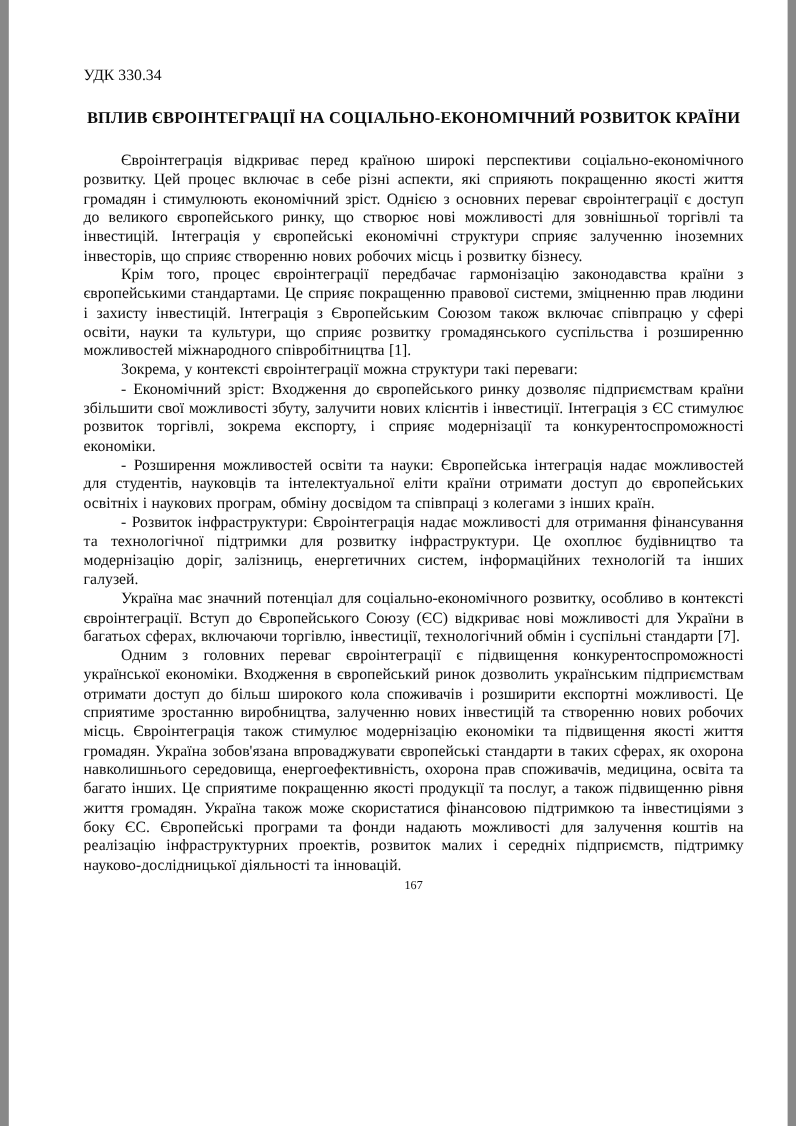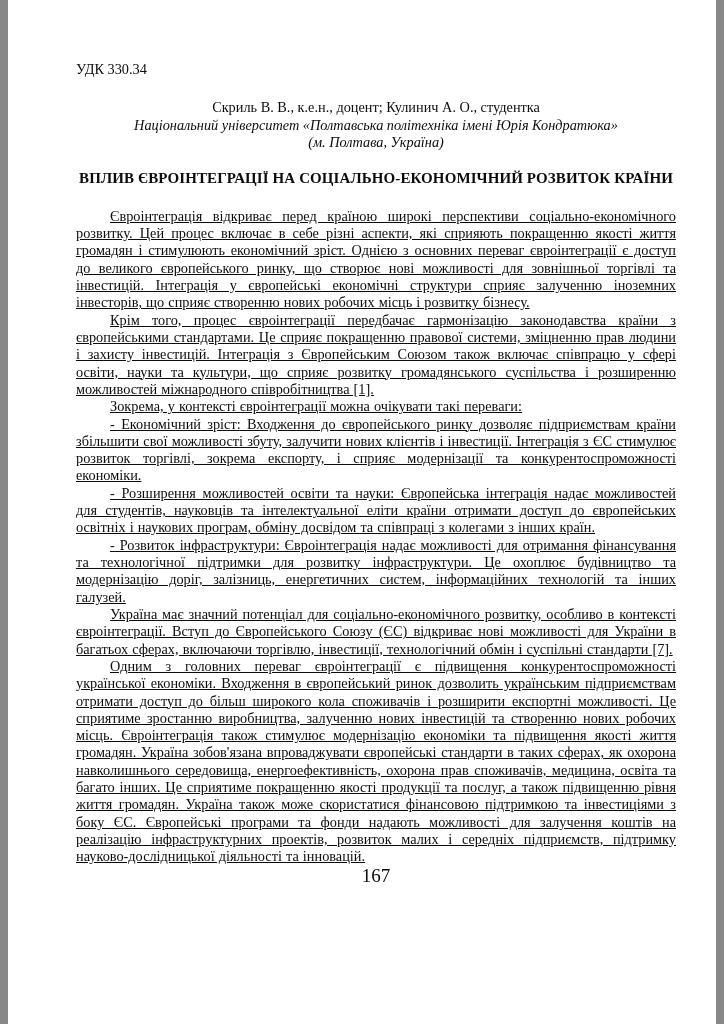--- a/index.html
+++ b/index.html
@@ -39,56 +39,50 @@
   .article-title {
     font-size: 15px;
     font-weight: bold;
     text-align: center;
     line-height: 18px;
     margin: 17px 0 0 0;
     letter-spacing: 0.1px;
   }
   .article-body {
     margin-top: 21px;
-    text-decoration: underline;
   }
   .article-body p {
     margin: 0;
     font-size: 14.3px;
     line-height: 17.32px;
     text-align: justify;
     text-indent: 34px;
     word-spacing: 0.5px;
   }
   .page-number {
-    font-size: 19px;
+    font-size: 11px;
     line-height: 17.32px;
     text-align: center;
     margin-top: 1px;
   }
 </style>
 </head>
 <body>
 
 <div class="page">
 
   <div class="udc">УДК 330.34</div>
 
-  <div class="header-block">
-    <div class="authors">Скриль В. В., к.е.н., доцент; Кулинич А. О., студентка</div>
-    <div class="affiliation">Національний університет «Полтавська політехніка імені Юрія Кондратюка»</div>
-    <div class="location">(м. Полтава, Україна)</div>
-  </div>
 
   <div class="article-title">ВПЛИВ ЄВРОІНТЕГРАЦІЇ НА СОЦІАЛЬНО-ЕКОНОМІЧНИЙ РОЗВИТОК КРАЇНИ</div>
 
   <div class="article-body">
     <p>Євроінтеграція відкриває перед країною широкі перспективи соціально-економічного розвитку. Цей процес включає в себе різні аспекти, які сприяють покращенню якості життя громадян і стимулюють економічний зріст. Однією з основних переваг євроінтеграції є доступ до великого європейського ринку, що створює нові можливості для зовнішньої торгівлі та інвестицій. Інтеграція у європейські економічні структури сприяє залученню іноземних інвесторів, що сприяє створенню нових робочих місць і розвитку бізнесу.</p>
     <p>Крім того, процес євроінтеграції передбачає гармонізацію законодавства країни з європейськими стандартами. Це сприяє покращенню правової системи, зміцненню прав людини і захисту інвестицій. Інтеграція з Європейським Союзом також включає співпрацю у сфері освіти, науки та культури, що сприяє розвитку громадянського суспільства і розширенню можливостей міжнародного співробітництва [1].</p>
-    <p>Зокрема, у контексті євроінтеграції можна очікувати такі переваги:</p>
+    <p>Зокрема, у контексті євроінтеграції можна структури такі переваги:</p>
     <p>- Економічний зріст: Входження до європейського ринку дозволяє підприємствам країни збільшити свої можливості збуту, залучити нових клієнтів і інвестиції. Інтеграція з ЄС стимулює розвиток торгівлі, зокрема експорту, і сприяє модернізації та конкурентоспроможності економіки.</p>
     <p>- Розширення можливостей освіти та науки: Європейська інтеграція надає можливостей для студентів, науковців та інтелектуальної еліти країни отримати доступ до європейських освітніх і наукових програм, обміну досвідом та співпраці з колегами з інших країн.</p>
     <p>- Розвиток інфраструктури: Євроінтеграція надає можливості для отримання фінансування та технологічної підтримки для розвитку інфраструктури. Це охоплює будівництво та модернізацію доріг, залізниць, енергетичних систем, інформаційних технологій та інших галузей.</p>
     <p>Україна має значний потенціал для соціально-економічного розвитку, особливо в контексті євроінтеграції. Вступ до Європейського Союзу (ЄС) відкриває нові можливості для України в багатьох сферах, включаючи торгівлю, інвестиції, технологічний обмін і суспільні стандарти [7].</p>
     <p>Одним з головних переваг євроінтеграції є підвищення конкурентоспроможності української економіки. Входження в європейський ринок дозволить українським підприємствам отримати доступ до більш широкого кола споживачів і розширити експортні можливості. Це сприятиме зростанню виробництва, залученню нових інвестицій та створенню нових робочих місць. Євроінтеграція також стимулює модернізацію економіки та підвищення якості життя громадян. Україна зобов'язана впроваджувати європейські стандарти в таких сферах, як охорона навколишнього середовища, енергоефективність, охорона прав споживачів, медицина, освіта та багато інших. Це сприятиме покращенню якості продукції та послуг, а також підвищенню рівня життя громадян. Україна також може скористатися фінансовою підтримкою та інвестиціями з боку ЄС. Європейські програми та фонди надають можливості для залучення коштів на реалізацію інфраструктурних проектів, розвиток малих і середніх підприємств, підтримку науково-дослідницької діяльності та інновацій.</p>
   </div>
 
   <div class="page-number">167</div>
 
 </div>

